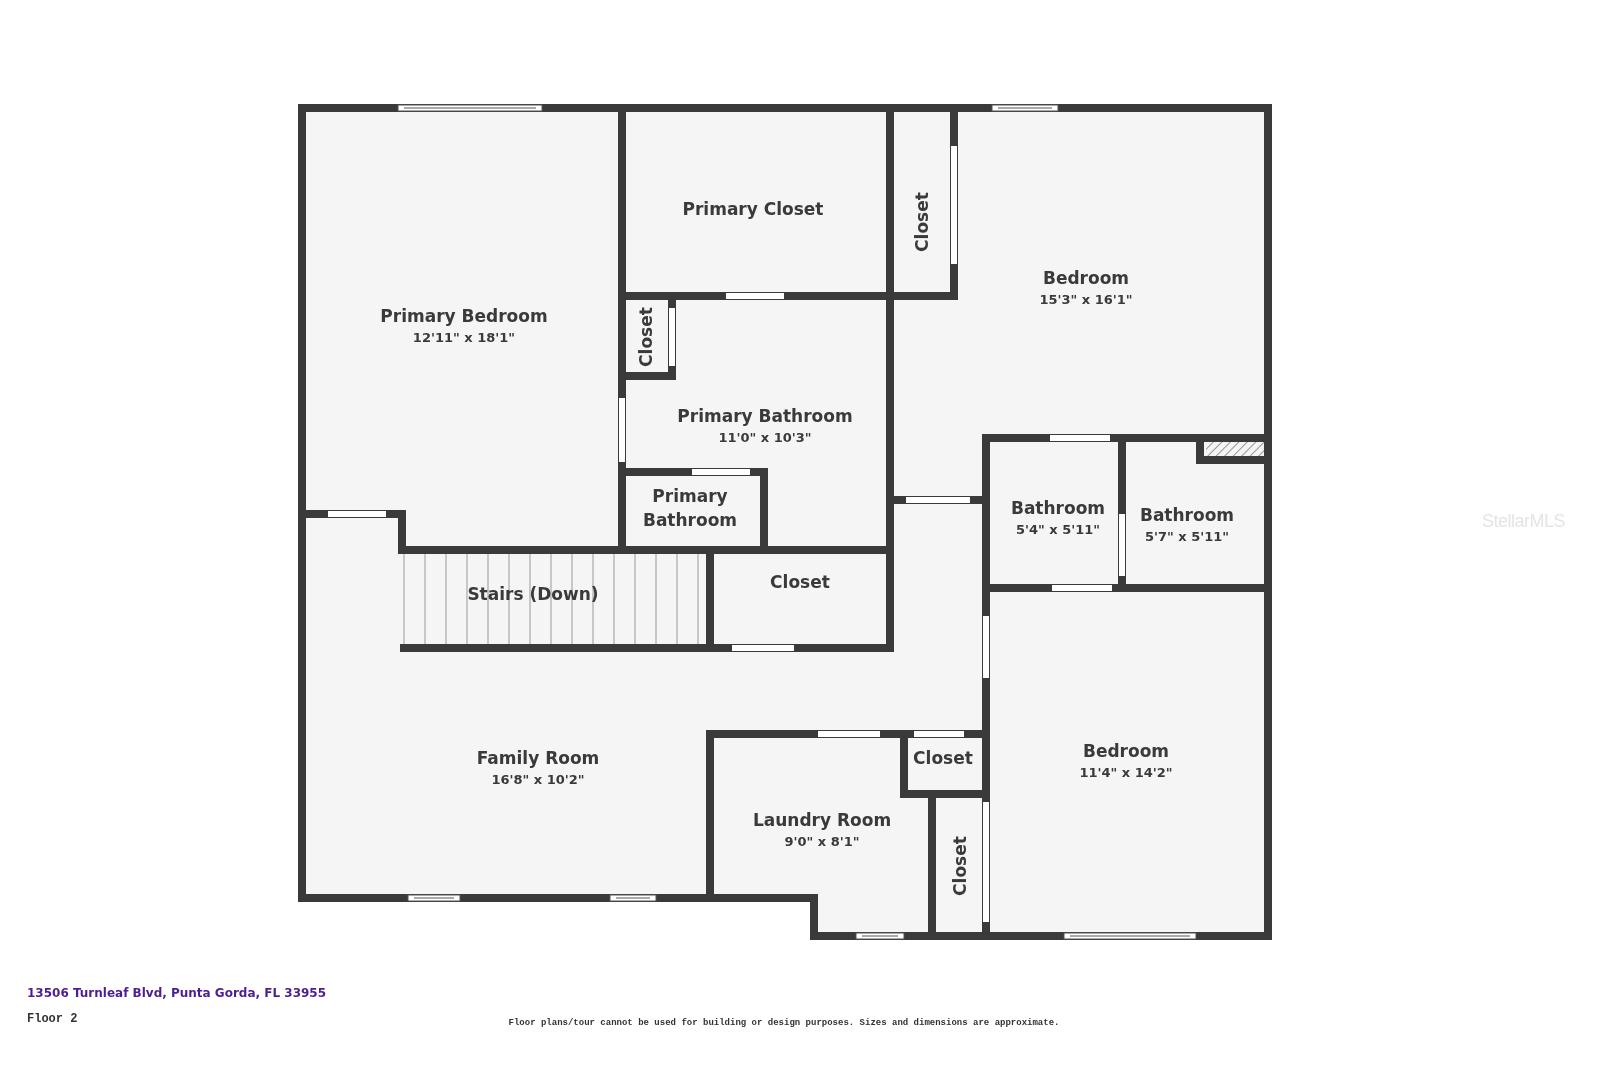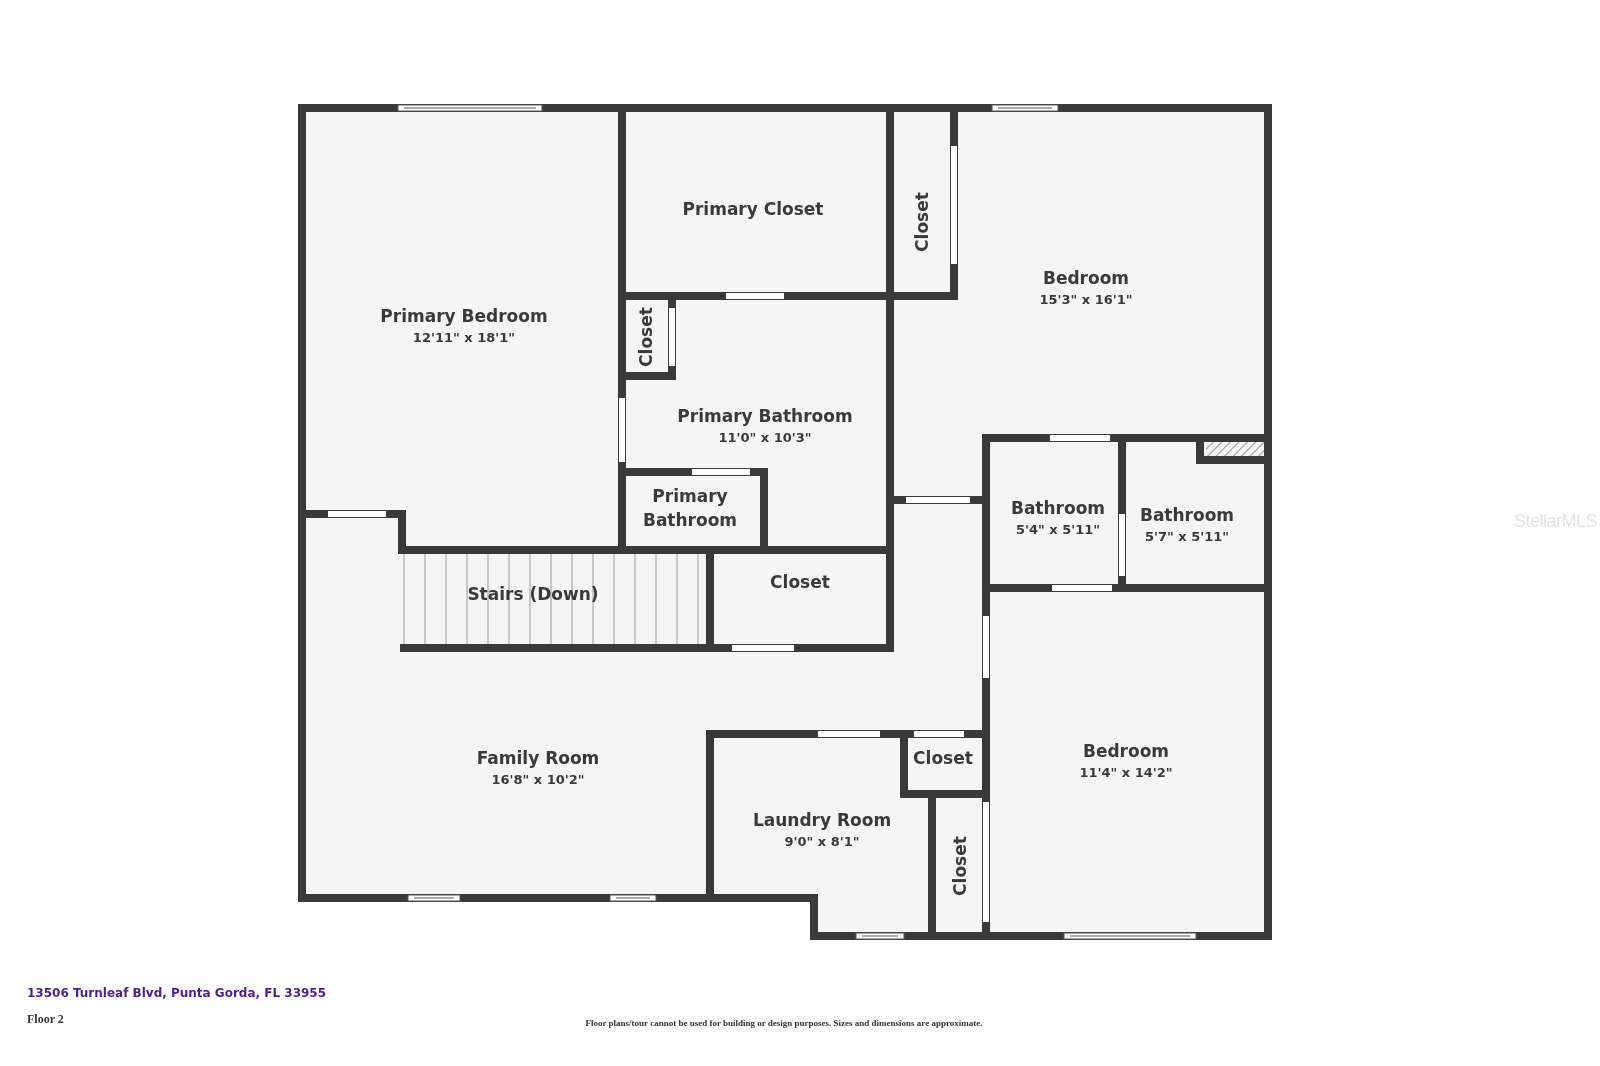--- a/index.html
+++ b/index.html
@@ -6,23 +6,23 @@
   body { width:1600px; height:1066px; position:relative; overflow:hidden; font-family:"Liberation Sans", sans-serif; }
   #plan { position:absolute; left:0; top:0; width:1600px; height:1066px; }
   .floor { fill:#f5f5f5; }
   .wall { fill:#3a3a3a; }
   .opening { fill:#ffffff; }
   .win { fill:#ffffff; stroke:#555; stroke-width:1; }
   .lbl { font-family:"DejaVu Sans", sans-serif; font-weight:bold; fill:#3a3a3a; font-size:17px; text-anchor:middle; }
   .dim { font-family:"DejaVu Sans", sans-serif; font-weight:bold; fill:#3a3a3a; font-size:13px; text-anchor:middle; }
   .stair { stroke:#999; stroke-width:1; }
   .footer-addr { position:absolute; left:27px; top:986px; font-size:12px; font-weight:bold; color:#4c1d95; font-family:"DejaVu Sans", sans-serif; }
-  .footer-floor { position:absolute; left:27px; top:1012px; font-size:12px; font-weight:bold; color:#333; font-family:Liberation Serif, serif; }
-  .disclaimer { position:absolute; left:0; width:1600px; top:1018px; text-align:center; font-size:9px; font-weight:bold; color:#333; font-family:Liberation Serif, serif; padding-left:-30px; }
-  .watermark { position:absolute; left:1482px; top:511px; font-size:18px; color:#e4e4e4; font-family:"Liberation Sans", sans-serif; letter-spacing:-0.5px;margin-left:32px; }
+  .footer-floor { position:absolute; left:27px; top:1012px; font-size:12px; font-weight:bold; color:#333; font-family:Liberation Mono, monospace; }
+  .disclaimer { position:absolute; left:0; width:1600px; top:1018px; text-align:center; font-size:9px; font-weight:bold; color:#333; font-family:Liberation Mono, monospace; padding-left:-30px; }
+  .watermark { position:absolute; left:1482px; top:511px; font-size:18px; color:#e4e4e4; font-family:"Liberation Sans", sans-serif; letter-spacing:-0.5px; }
 </style>
 </head>
 <body>
 
 <svg id="plan" viewBox="0 0 1600 1066" xmlns="http://www.w3.org/2000/svg">
 
   <g>
     <rect class="floor" x="302" y="108" width="966" height="790"></rect>
     <rect class="floor" x="810" y="890" width="458" height="48"></rect>
   </g>

